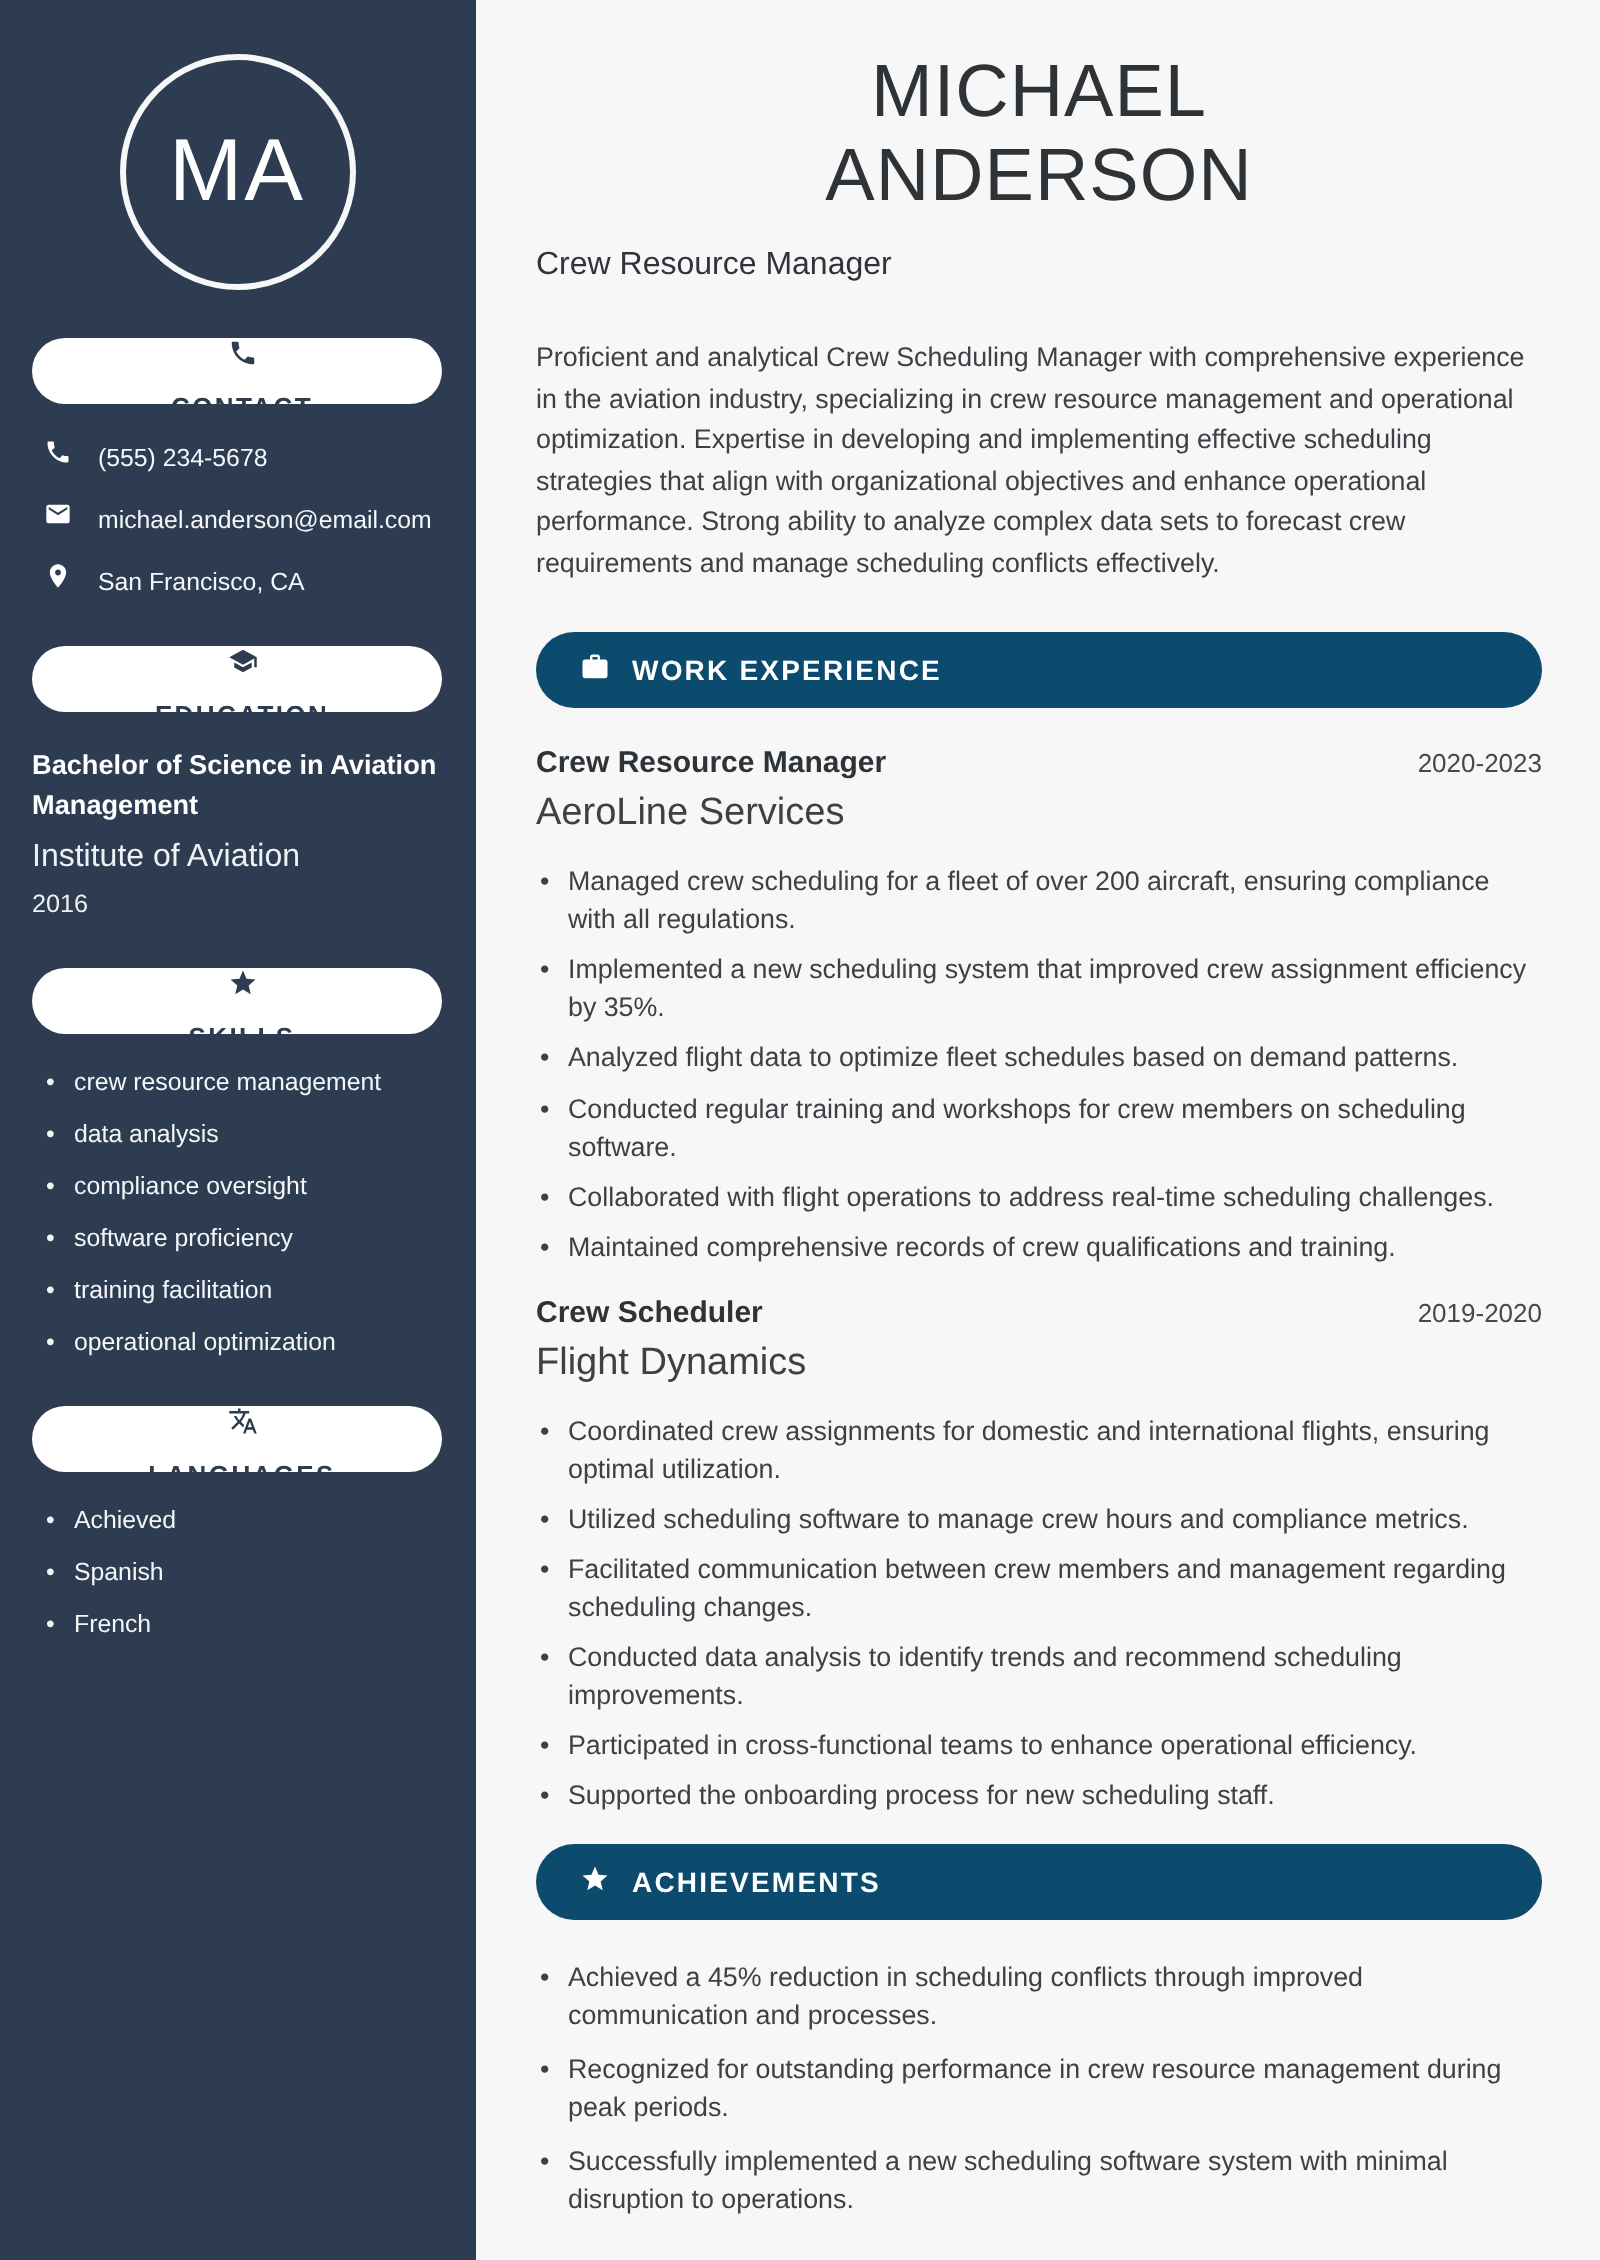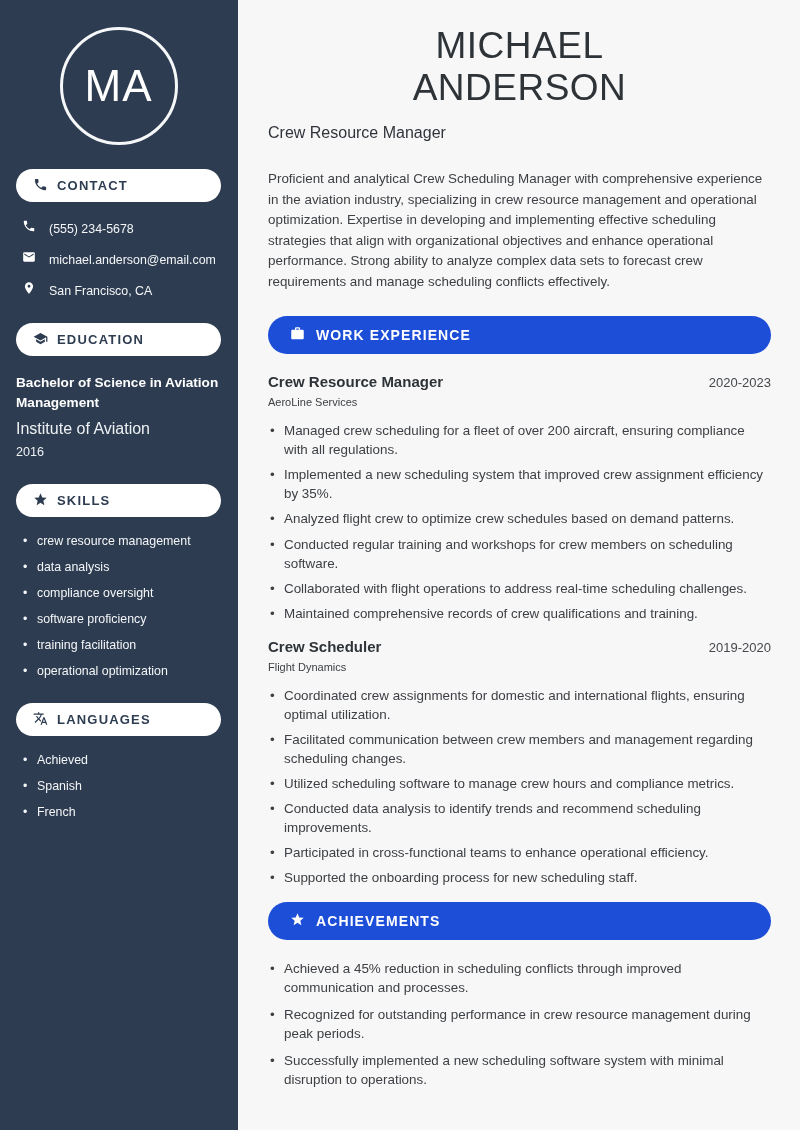--- a/index.html
+++ b/index.html
@@ -26,20 +26,21 @@
     font-size: 44px; font-weight: 500; letter-spacing: 1px; color: #ffffff;
   }
   .side-section { margin-bottom: 25px; }
   .side-pill {
     background: #ffffff; color: #2d3c50;
     height: 33px; border-radius: 17px;
     display: flex; align-items: center; gap: 9px;
     padding: 0 12px 0 17px;
     font-weight: bold; font-size: 13px; letter-spacing: 1.2px;
     margin-bottom: 17px;
+    flex-direction: column;
   }
   .side-pill svg { width: 15px; height: 15px; flex: 0 0 auto; }
   .contact-row {
     display: flex; align-items: flex-end; gap: 13px;
     padding-left: 6px; margin-bottom: 14px;
     font-size: 12.4px; color: #f4f6f8;
   }
   .contact-row svg { width: 14px; height: 14px; flex: 0 0 auto; fill: #ffffff; }
   .edu-degree { font-size: 13.6px; font-weight: bold; line-height: 1.45; margin-bottom: 8px; }
   .edu-school { font-size: 16px; margin-bottom: 7px; color: #eef1f4; }
@@ -53,32 +54,32 @@
 
   
   .main { flex: 1; padding: 25px 29px 20px 30px; }
   .name {
     font-size: 37px; font-weight: normal; color: #2e3338;
     line-height: 1.14; letter-spacing: 0.5px; margin-bottom: 15px; text-align: center;
   }
   .headline { font-size: 16px; color: #30343a; margin-bottom: 27px; }
   .summary { font-size: 13.4px; line-height: 1.53; color: #3d4044; margin-bottom: 24px; }
   .main-pill {
-    background: #1d4ed8; color: #ffffff;
+    background: #0c4a6e; color: #ffffff;
     height: 38px; border-radius: 19px;
     display: flex; align-items: center; gap: 11px;
     padding: 0 22px;
     font-weight: bold; font-size: 14px; letter-spacing: 1.1px;
     margin-bottom: 19px;
   }
   .main-pill svg { width: 15px; height: 15px; fill: #ffffff; flex: 0 0 auto; }
   .job-head { display: flex; justify-content: space-between; align-items: baseline; }
   .role { font-size: 15px; font-weight: bold; color: #2e3338; }
   .dates { font-size: 13px; color: #45484c; }
-  .company { font-size: 11px; color: #3d4044; margin: 6px 0 13px; }
+  .company { font-size: 19px; color: #3d4044; margin: 6px 0 13px; }
   .bullets { list-style: none; margin-bottom: 15px; }
   .bullets li {
     position: relative; padding-left: 16px;
     font-size: 13.4px; line-height: 1.42; color: #3d4044;
     margin-bottom: 6px;
   }
   .bullets li::before { content: "•"; position: absolute; left: 2px; color: #3d4044; }
   .achv .bullets li { margin-bottom: 8px; }
 </style>
 </head>
@@ -211,43 +212,43 @@
         <span class="role">Crew Resource Manager</span>
         <span class="dates">2020-2023</span>
       </div>
       <div class="company">AeroLine Services</div>
       <ul class="bullets">
 
           <li>Managed crew scheduling for a fleet of over 200 aircraft, ensuring compliance with all regulations.</li>
 
           <li>Implemented a new scheduling system that improved crew assignment efficiency by 35%.</li>
 
-          <li>Analyzed flight crew to optimize crew schedules based on demand patterns.</li>
+          <li>Analyzed flight data to optimize fleet schedules based on demand patterns.</li>
 
           <li>Conducted regular training and workshops for crew members on scheduling software.</li>
 
           <li>Collaborated with flight operations to address real-time scheduling challenges.</li>
 
           <li>Maintained comprehensive records of crew qualifications and training.</li>
         </ul>
     </div>
 
     <div class="job">
       <div class="job-head">
         <span class="role">Crew Scheduler</span>
         <span class="dates">2019-2020</span>
       </div>
       <div class="company">Flight Dynamics</div>
       <ul class="bullets">
 
           <li>Coordinated crew assignments for domestic and international flights, ensuring optimal utilization.</li>
 
+          <li>Utilized scheduling software to manage crew hours and compliance metrics.</li>
+
           <li>Facilitated communication between crew members and management regarding scheduling changes.</li>
-
-          <li>Utilized scheduling software to manage crew hours and compliance metrics.</li>
 
           <li>Conducted data analysis to identify trends and recommend scheduling improvements.</li>
 
           <li>Participated in cross-functional teams to enhance operational efficiency.</li>
 
           <li>Supported the onboarding process for new scheduling staff.</li>
         </ul>
     </div>
 
     <div class="achv">

